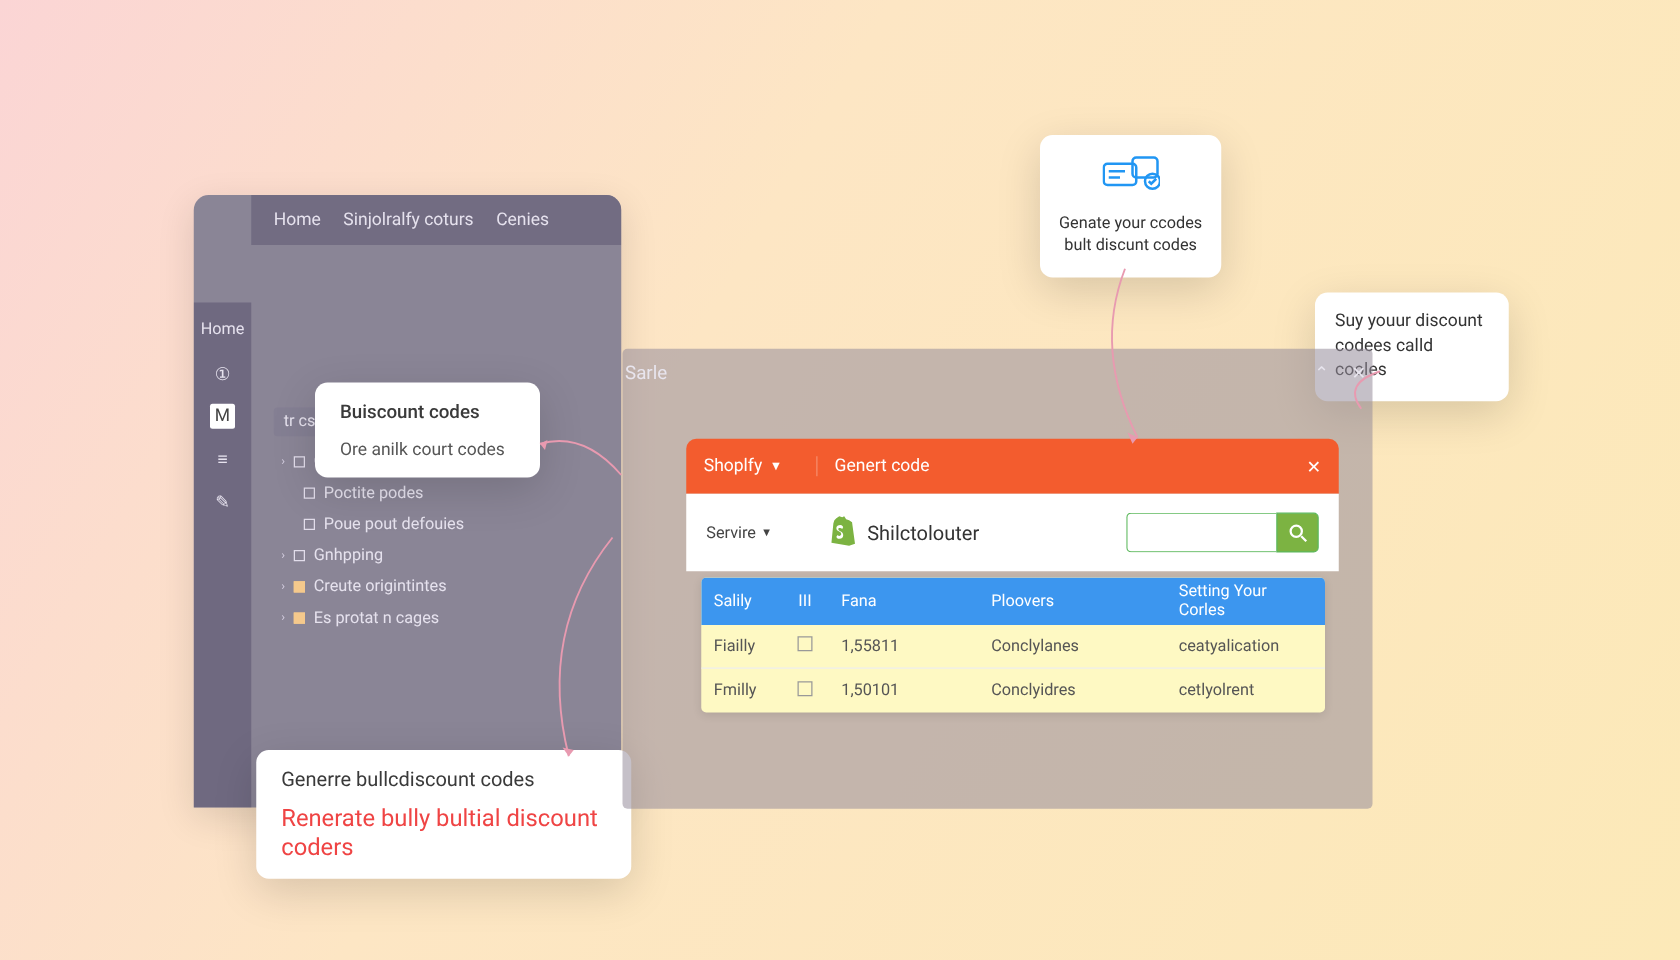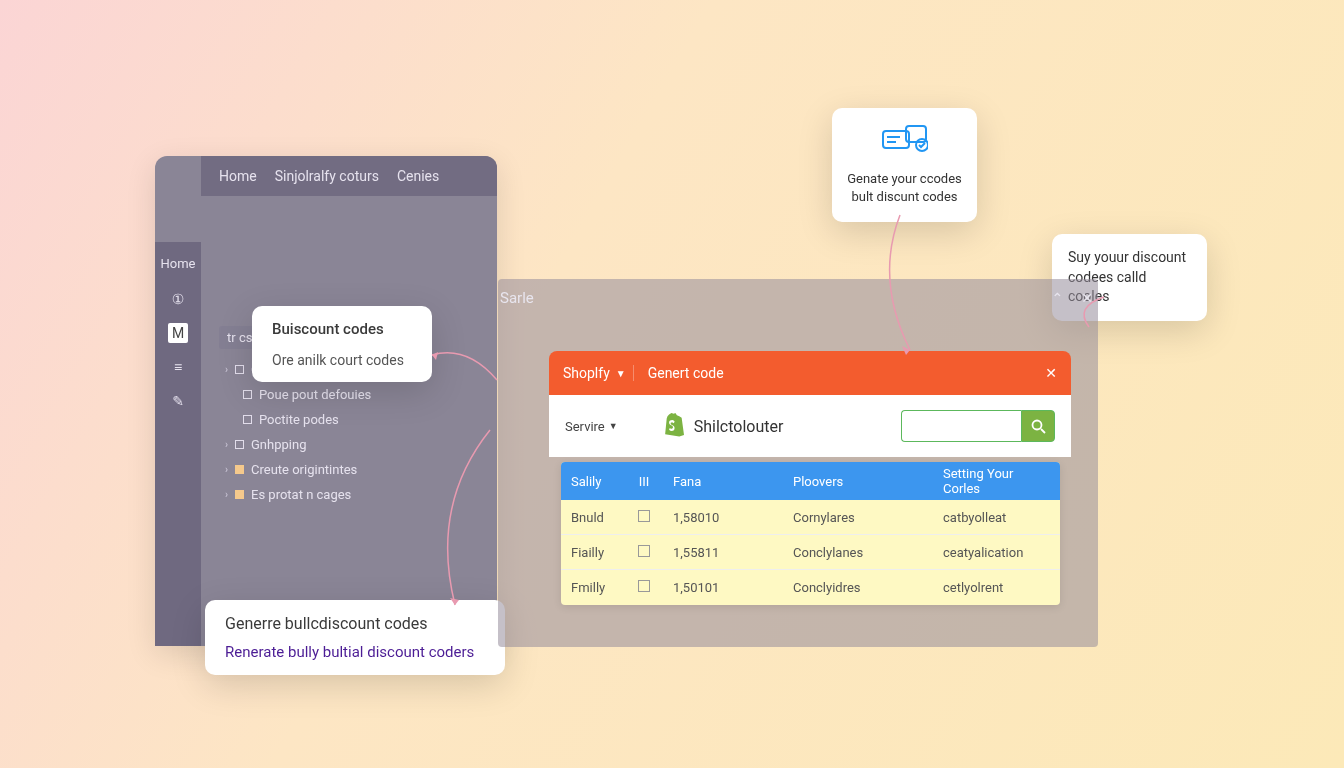--- a/index.html
+++ b/index.html
@@ -27,33 +27,33 @@
 .tree .sq { width:9px; height:9px; border:1px solid #e2ddeb; display:inline-block; }
 .tree .sq.fill { background:#f5c98c; border-color:#f5c98c; }
 .tree .nested { margin-left:18px; }
 
 .popup { position:absolute; background:#fff; border-radius:10px; box-shadow:0 10px 35px rgba(0,0,0,.15); padding:14px 20px; color:#3a3a3a; }
 .popup-1 { left:252px; top:306px; width:180px; }
 .popup-1 .t1 { font-size:15px; font-weight:500; margin-bottom:14px; }
 .popup-1 .t2 { font-size:14px; color:#555; }
 .popup-2 { left:205px; top:600px; width:300px; }
 .popup-2 .r1 { font-size:16px; margin-bottom:10px; }
-.popup-2 .r2 { font-size:15px; color:#4c1d95; }
+.popup-2 .r2 { font-size:19px; color:#ef4444; }
 .popup-3 { left:832px; top:108px; width:145px; text-align:center; padding:16px 14px; }
 .popup-3 .ic { color:#2196f3; font-size:32px; margin-bottom:8px; }
 .popup-3 .tx { font-size:13px; line-height:1.4; color:#333; }
 .popup-4 { left:1052px; top:234px; width:155px; padding:14px 16px; }
 .popup-4 .tx { font-size:14px; line-height:1.4; color:#333; }
 
 .right-panel { position:absolute; left:498px; top:279px; width:600px; height:368px; background:rgba(150,140,155,.55); border-radius:4px; }
 .rp-hdr { display:flex; align-items:center; justify-content:space-between; padding:10px 2px; color:#e8e5ee; font-size:15px; }
 .rp-hdrbtns span { width:18px; display:inline-block; text-align:center; cursor:pointer; font-size:14px; margin-left:8px; }
 
 .orange-bar { position:absolute; left:549px; top:351px; width:522px; height:44px; background:#f35c2e; border-radius:8px 8px 0 0; display:flex; align-items:center; color:#fff; font-size:14px; padding:0 14px; }
-.ob-left { display:flex; align-items:center; gap:6px; padding-right:7px; border-right:1px solid rgba(255,255,255,.3); }
+.ob-left { display:flex; align-items:center; gap:6px; padding-right:27px; border-right:1px solid rgba(255,255,255,.3); }
 .ob-left .car { font-size:10px; }
 .ob-mid { padding-left:14px; flex:1; }
 .ob-x { cursor:pointer; font-size:14px; }
 
 .white-bar { position:absolute; left:549px; top:395px; width:522px; height:62px; background:#fff; display:flex; align-items:center; padding:0 16px; gap:16px; }
 .srv { font-size:13px; color:#444; display:flex; align-items:center; gap:4px; cursor:pointer; }
 .wb-logo { display:flex; align-items:center; gap:10px; margin-left:28px; }
 .wb-title { font-size:16px; color:#333; }
 .searchbox { margin-left:auto; display:flex; align-items:center; }
 .searchbox input { width:120px; height:32px; border:1px solid #5cb85c; border-right:none; border-radius:4px 0 0 4px; padding:0 8px; outline:none; font-size:13px; }
@@ -88,25 +88,25 @@
   <div class="tree">
     <span class="tree-label">tr csk finally</span>
     <ul>
       <li>
           <span class="chev">›</span>
           <span class="sq"></span>
           <span>Gemafl tliscount codes</span>
         </li>
       <li class="nested">
           <span class="sq"></span>
+          <span>Poctite podes</span>
+        </li>
+      <li class="nested">
+          <span class="sq"></span>
           <span>Poue pout defouies</span>
-        </li>
-      <li class="nested">
-          <span class="sq"></span>
-          <span>Poctite podes</span>
         </li>
       <li>
           <span class="chev">›</span>
           <span class="sq"></span>
           <span>Gnhpping</span>
         </li>
       <li>
           <span class="chev">›</span>
           <span class="sq fill"></span>
           <span>Creute origintintes</span>
@@ -189,27 +189,20 @@
 
 <div class="tbl">
   <div class="tbl-head">
     <div class="c0">Salily</div>
     <div class="c1">III</div>
     <div class="c2">Fana</div>
     <div class="c3">Ploovers</div>
     <div class="c4">Setting Your Corles</div>
   </div>
   <div class="tbl-row">
-    <div class="c0">Bnuld</div>
-    <div class="c1"><span class="cb"></span></div>
-    <div class="c2">1,58010</div>
-    <div class="c3">Cornylares</div>
-    <div class="c4">catbyolleat</div>
-  </div>
-  <div class="tbl-row">
     <div class="c0">Fiailly</div>
     <div class="c1"><span class="cb"></span></div>
     <div class="c2">1,55811</div>
     <div class="c3">Conclylanes</div>
     <div class="c4">ceatyalication</div>
   </div>
   <div class="tbl-row">
     <div class="c0">Fmilly</div>
     <div class="c1"><span class="cb"></span></div>
     <div class="c2">1,50101</div>

